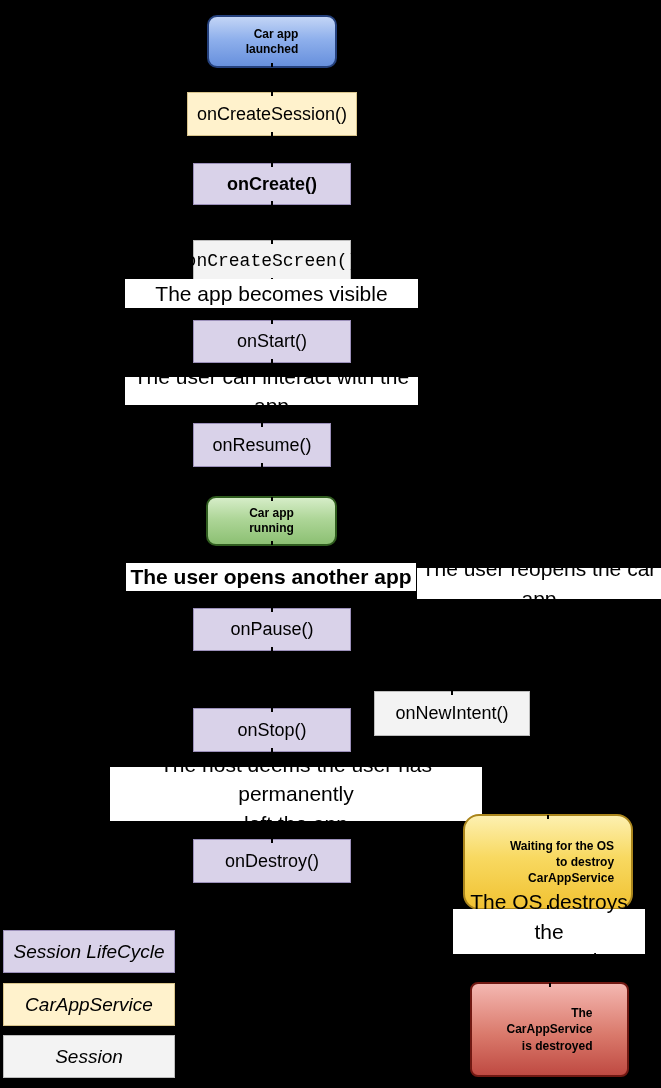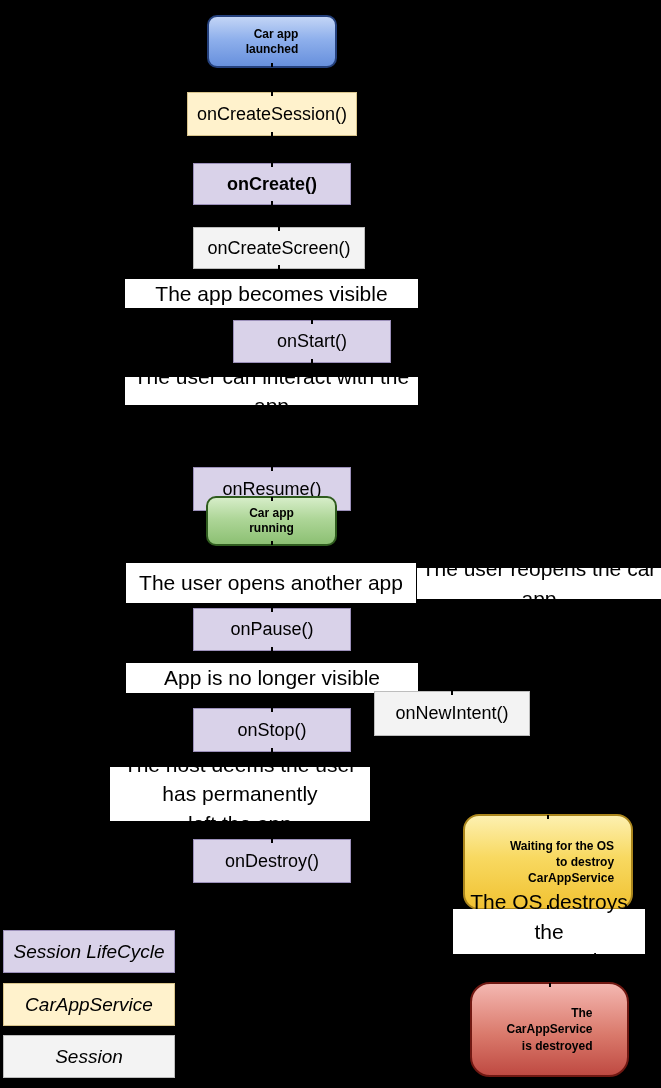--- a/index.html
+++ b/index.html
@@ -36,21 +36,21 @@
   }
   .state-yellow{
     background:linear-gradient(180deg,#fdf0b0 0%,#f8d961 45%,#f1c232 100%);
     border:2px solid #aa851c;
     border-radius:16px;
     line-height:1.35;
   }
   .state-red{
     background:linear-gradient(180deg,#f4b7b1 0%,#da7a6c 55%,#bf4a42 100%);
     border:2px solid #701812;
-    border-radius:20px;
+    border-radius:8px;
     line-height:1.35;
   }
   
   .call{
     font-size:18px;
     font-weight:normal;
   }
   .call-purple{background:#d9d2e9;border:1px solid #9c90ba;}
   .call-cream{background:#fff2cc;border:1px solid #d9c48b;}
   .call-gray{background:#f3f3f3;border:1px solid #bdbdbd;}
@@ -83,46 +83,45 @@
 
 <div class="canvas">
 
   <div class="node state state-blue tick-b" style="left:207px;top:15px;width:130px;height:53px;">Car app
 launched</div>
 
   <div class="node call call-cream tick-t tick-b" style="left:187px;top:92px;width:170px;height:44px;">onCreateSession()</div>
 
   <div class="node call call-purple tick-t tick-b" style="left:193px;top:163px;width:158px;height:42px;font-weight:bold;">onCreate()</div>
 
-  <div class="node call call-gray tick-t tick-b" style="left:193px;top:227px;width:172px;height:42px;">onCreateScreen()</div>
+  <div class="node call call-gray tick-t tick-b" style="left:193px;top:240px;width:158px;height:42px;font-family:Liberation Mono, monospace;">onCreateScreen()</div>
 
   <div class="node bar" style="left:125px;top:279px;width:293px;height:29px;">The app becomes visible</div>
 
-  <div class="node call call-purple tick-t tick-b" style="left:193px;top:320px;width:158px;height:43px;margin-left:40px;">onStart()</div>
+  <div class="node call call-purple tick-t tick-b" style="left:193px;top:320px;width:158px;height:43px;">onStart()</div>
 
   <div class="node bar" style="left:125px;top:377px;width:293px;height:28px;">The user can interact with the app</div>
 
-  <div class="node call call-purple tick-t tick-b" style="left:193px;top:423px;width:158px;height:44px;margin-top:44px;">onResume()</div>
+  <div class="node call call-purple tick-t tick-b" style="left:193px;top:423px;width:138px;height:44px;">onResume()</div>
 
   <div class="node state state-green tick-t tick-b" style="left:206px;top:496px;width:131px;height:50px;">Car app
 running</div>
 
-  <div class="node bar" style="left:126px;top:563px;width:290px;height:40px;">The user opens another app</div>
+  <div class="node bar" style="left:126px;top:563px;width:290px;height:28px;font-weight:bold;">The user opens another app</div>
 
   <div class="node bar" style="left:417px;top:568px;width:244px;height:31px;">The user reopens the car app</div>
 
   <div class="node call call-purple tick-t tick-b" style="left:193px;top:608px;width:158px;height:43px;text-align:right;">onPause()</div>
 
-  <div class="node bar" style="left:126px;top:663px;width:292px;height:30px;">App is no longer visible</div>
 
   <div class="node call call-purple tick-t tick-b" style="left:193px;top:708px;width:158px;height:44px;">onStop()</div>
 
   <div class="node call call-gray tick-t" style="left:374px;top:691px;width:156px;height:45px;">onNewIntent()</div>
 
-  <div class="node bar" style="left:110px;top:767px;width:260px;height:54px;">The host deems the user has permanently
+  <div class="node bar" style="left:110px;top:767px;width:372px;height:54px;">The host deems the user has permanently
 left the app</div>
 
   <div class="node call call-purple tick-t" style="left:193px;top:839px;width:158px;height:44px;">onDestroy()</div>
 
   <div class="node state state-yellow tick-t tick-b" style="left:463px;top:814px;width:170px;height:96px;padding-left:28px;">Waiting for the OS
 to destroy
 CarAppService</div>
 
   <div class="node bar" style="left:453px;top:909px;width:192px;height:45px;">The OS destroys the
 CarAppService</div>

